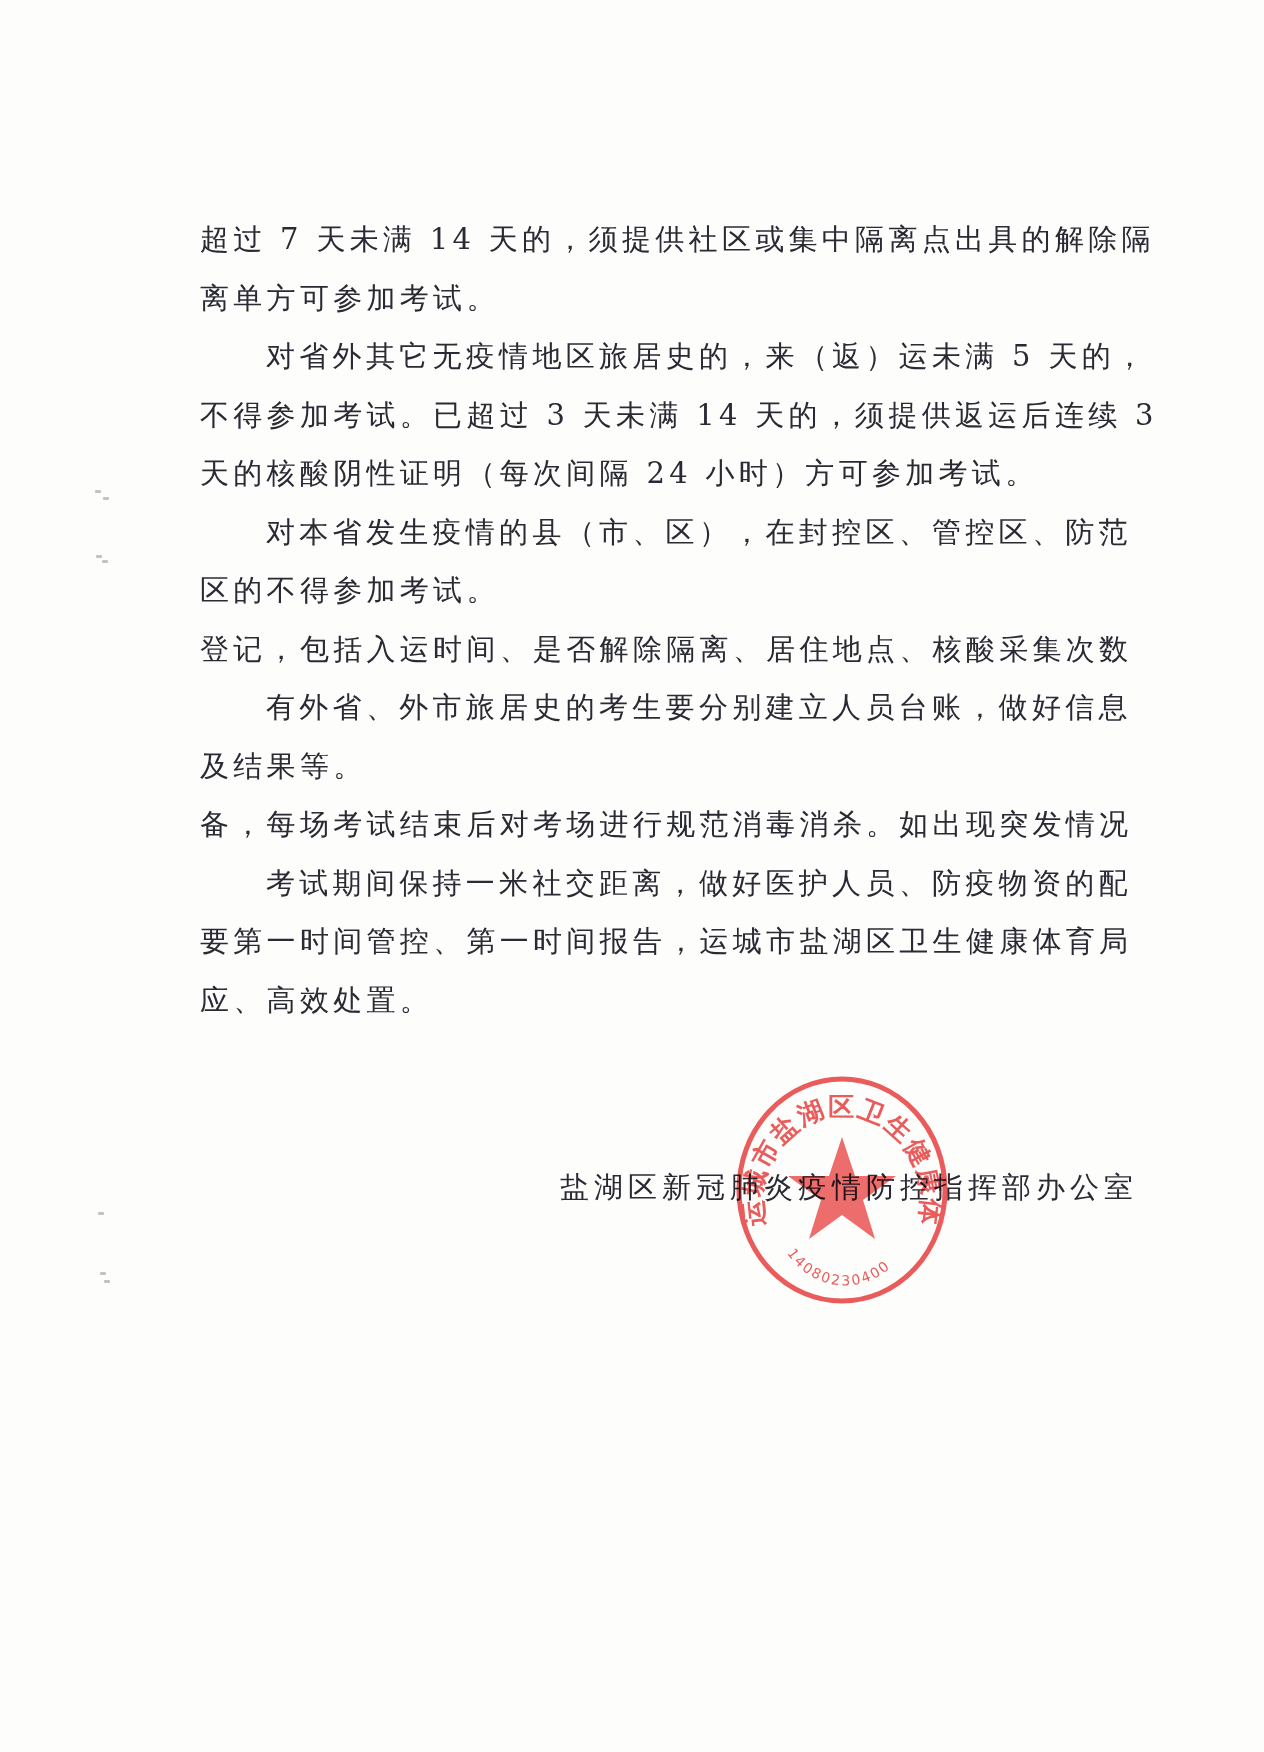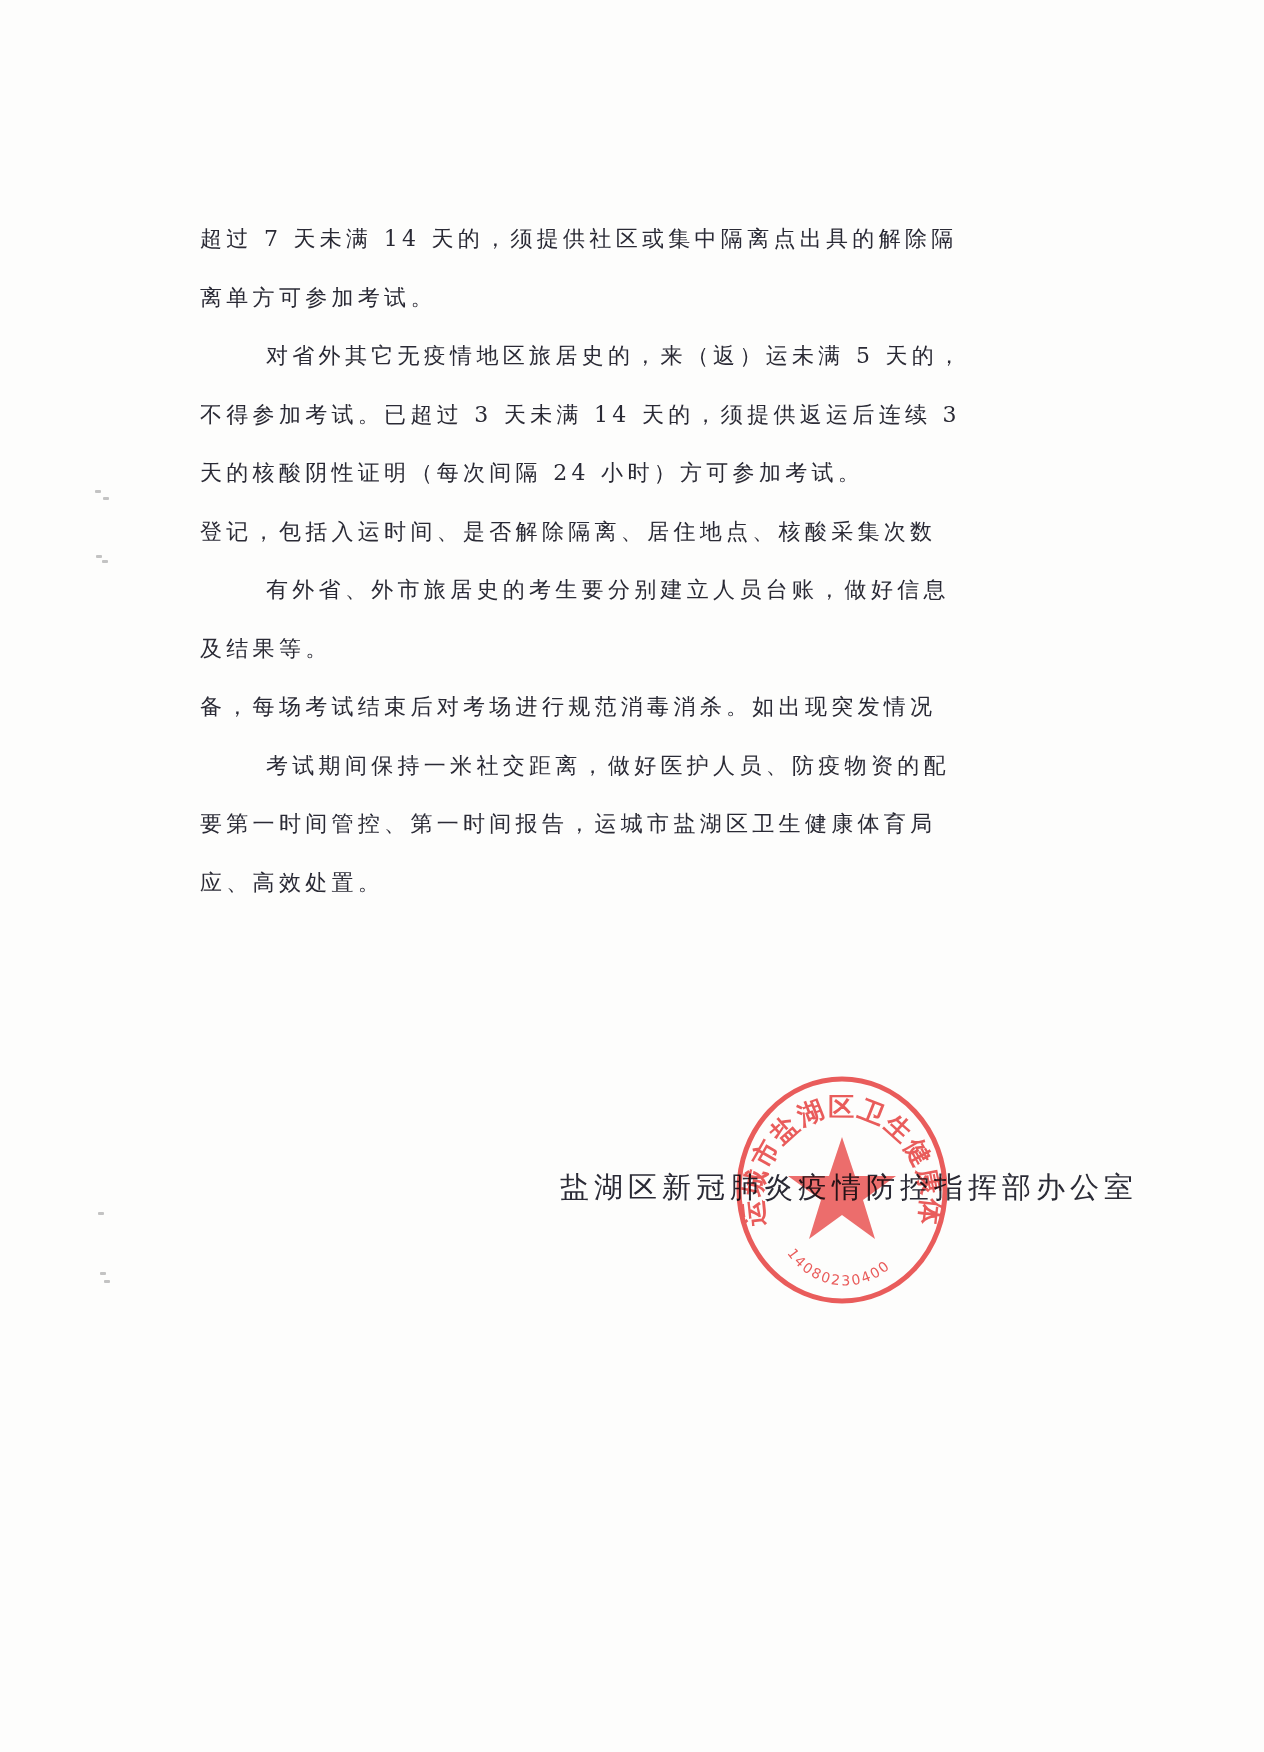--- a/index.html
+++ b/index.html
@@ -19,21 +19,21 @@
       position: absolute;
       left: 0; top: 0;
       width: 1264px; height: 1752px;
       background: #fdfdfc;
     }
     .body-text {
       position: absolute;
       left: 200px;
       top: 210px;
       width: 915px;
-      font-size: 22px;
+      font-size: 29px;
       line-height: 58.5px;
       letter-spacing: 4.3px;
       text-align: justify;
       text-justify: inter-character;
     }
     .line {
       display: block;
       white-space: nowrap;
       height: 58.5px;
     }
@@ -97,20 +97,24 @@
       <span class="line">超过 7 天未满 14 天的，须提供社区或集中隔离点出具的解除隔</span>
       <span class="line">离单方可参加考试。</span>
     </div>
 
     <div>
       <span class="line indent">对省外其它无疫情地区旅居史的，来（返）运未满 5 天的，</span>
       <span class="line">不得参加考试。已超过 3 天未满 14 天的，须提供返运后连续 3</span>
       <span class="line">天的核酸阴性证明（每次间隔 24 小时）方可参加考试。</span>
     </div>
 
+    <div>
+      <span class="line indent">对本省发生疫情的县（市、区），在封控区、管控区、防范</span>
+      <span class="line">区的不得参加考试。</span>
+    </div>
 
     <div>
       <span class="line">登记，包括入运时间、是否解除隔离、居住地点、核酸采集次数</span>
       <span class="line indent">有外省、外市旅居史的考生要分别建立人员台账，做好信息</span>
       <span class="line">及结果等。</span>
     </div>
 
     <div>
       <span class="line">备，每场考试结束后对考场进行规范消毒消杀。如出现突发情况</span>
       <span class="line indent">考试期间保持一米社交距离，做好医护人员、防疫物资的配</span>

